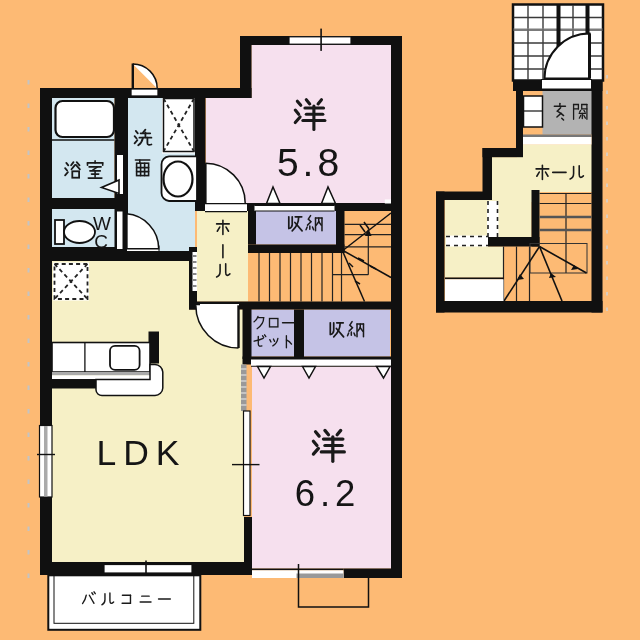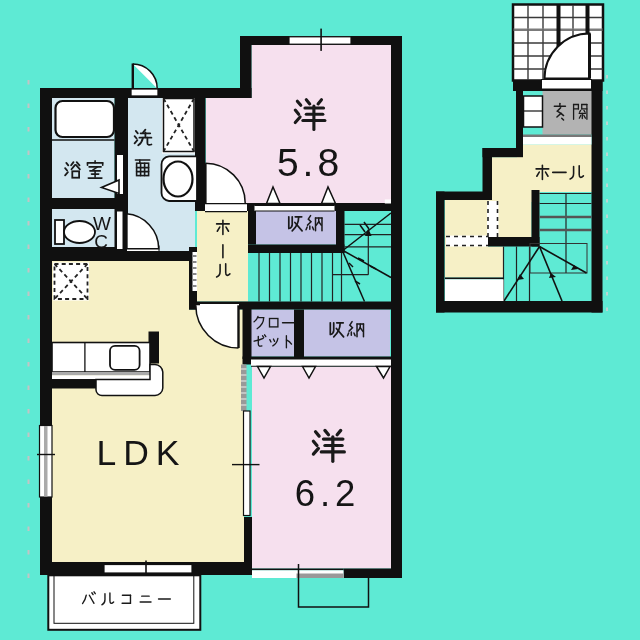--- a/index.html
+++ b/index.html
@@ -1,15 +1,15 @@
 <!DOCTYPE html>
 <html><head><meta charset="utf-8">
 <style>
 html,body{margin:0;padding:0;background:#fff;}
-#c{position:relative;width:640px;height:640px;background:#5eead4;overflow:hidden;}
+#c{position:relative;width:640px;height:640px;background:#fdba74;overflow:hidden;}
 svg{position:absolute;left:0;top:0;}
 text{font-family:"Liberation Sans", sans-serif;fill:#151515;}
 </style></head>
 <body>
 <div id="c">
 <svg width="640" height="640" viewBox="0 0 640 640">
 <defs>
 <g id="g_yo" fill="none" stroke="#1a1a1a" stroke-width="9" stroke-linecap="round">
   <path d="M14,12 L24,24"></path>
           <path d="M8,38 L18,50"></path>

